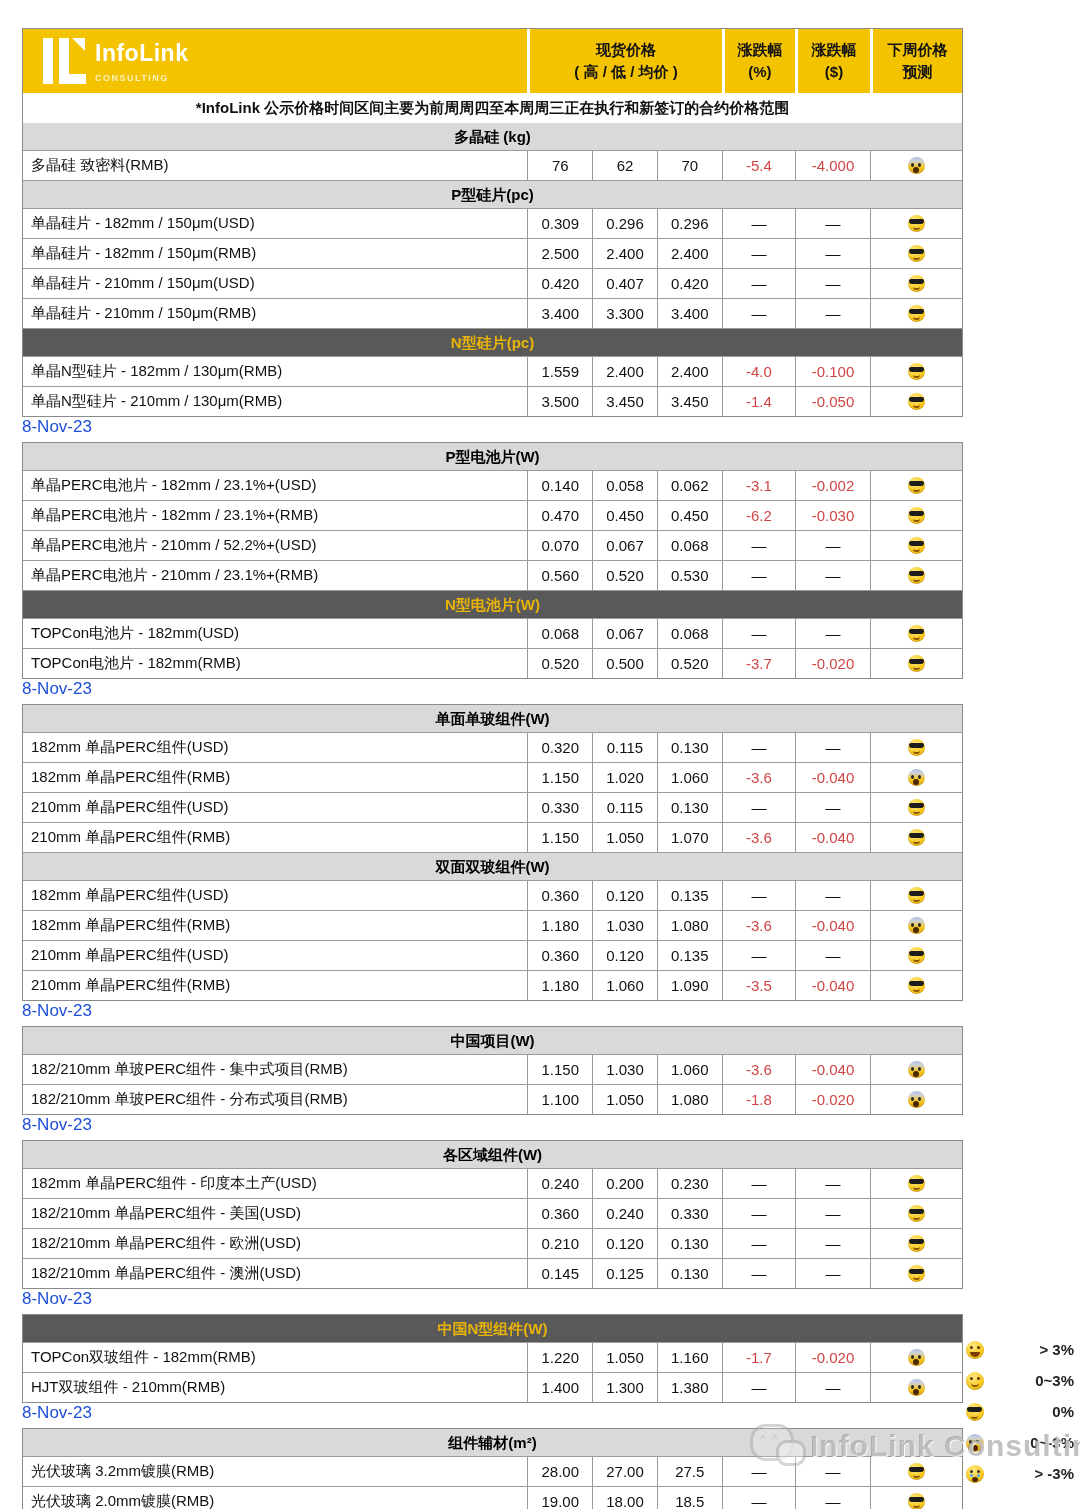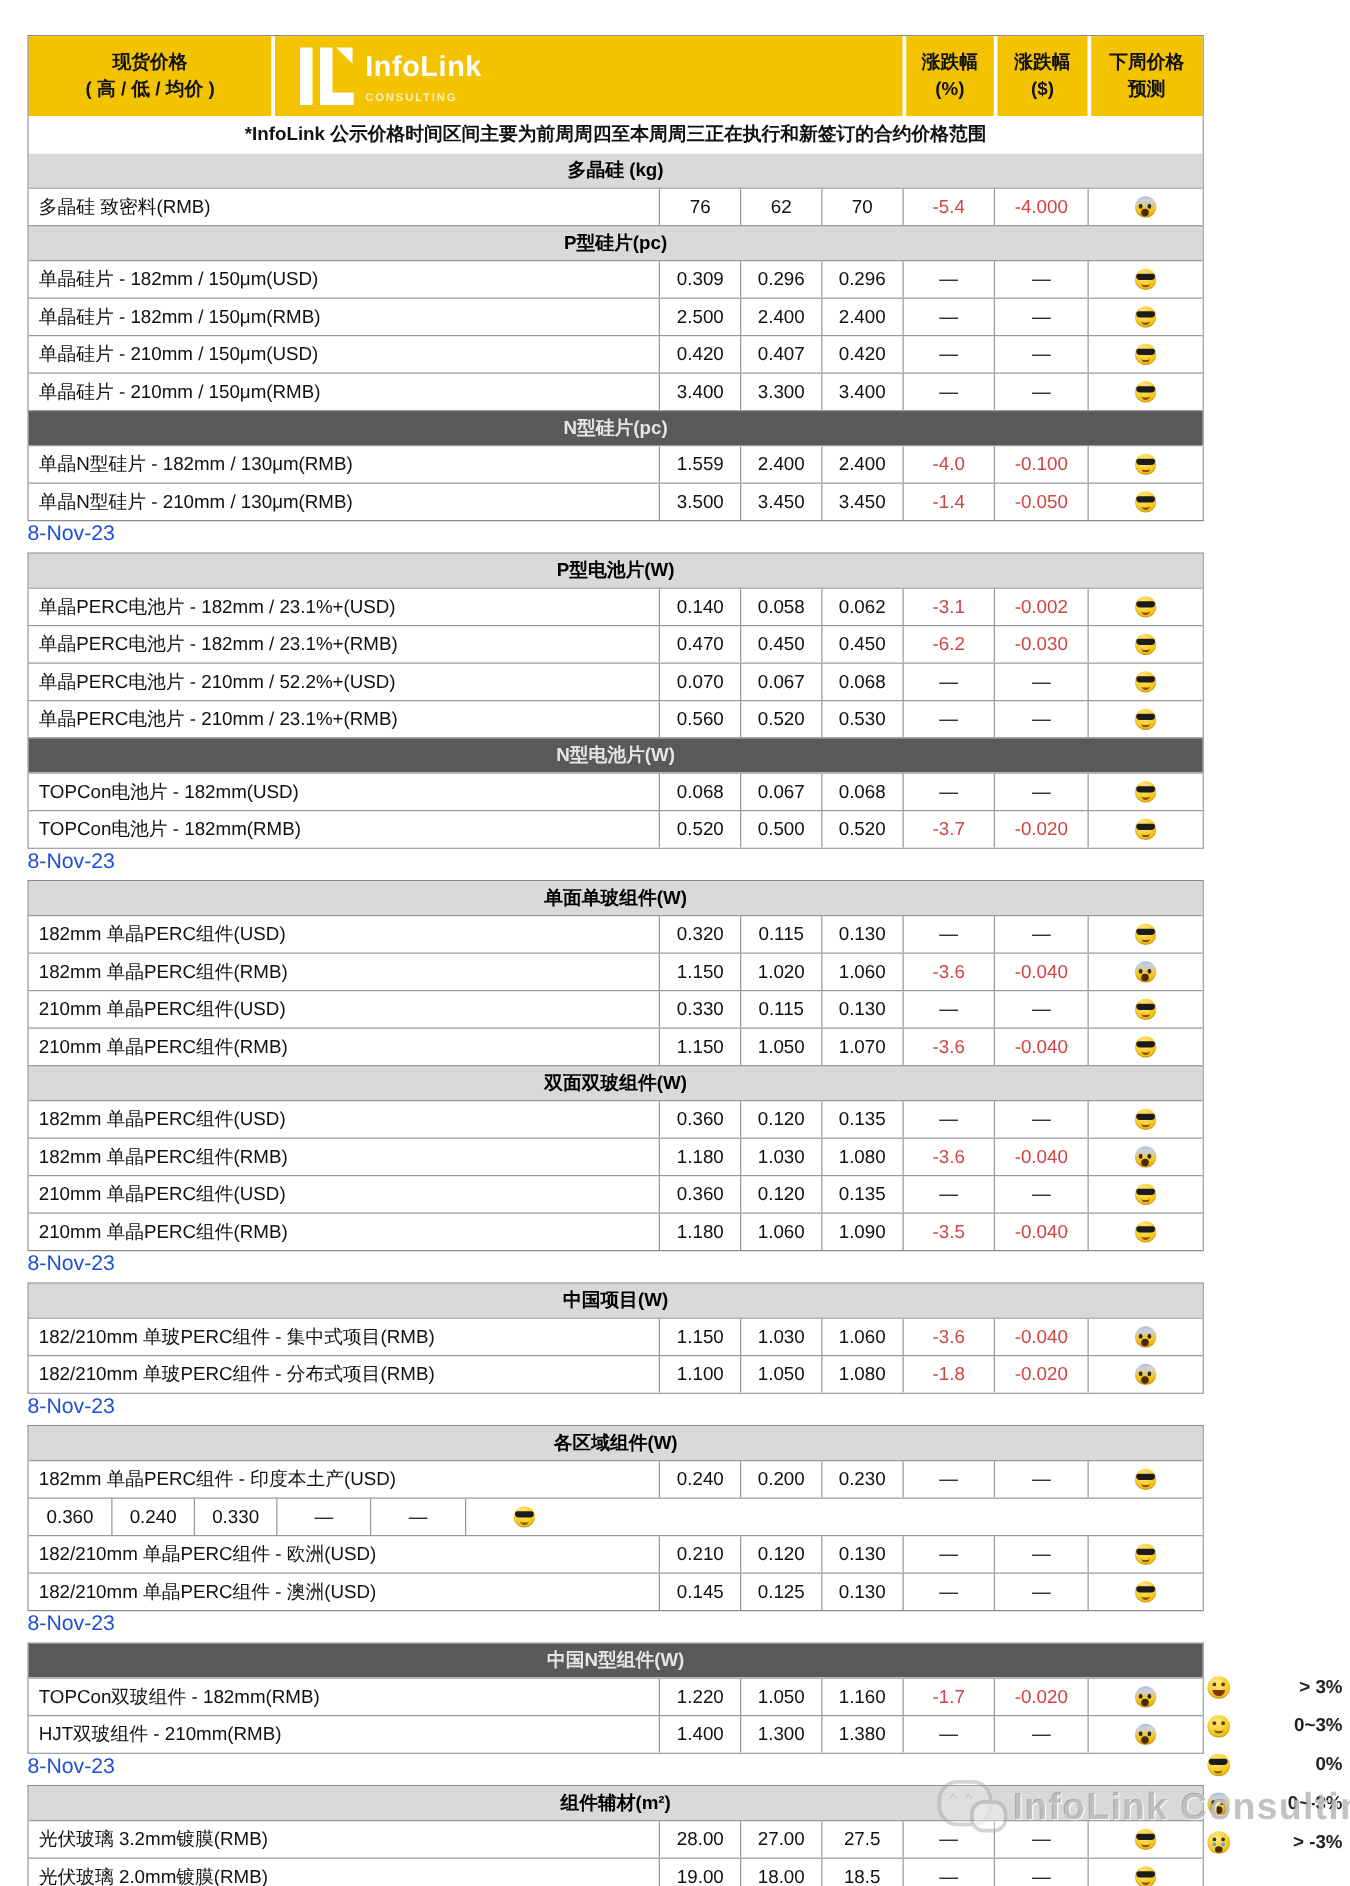--- a/index.html
+++ b/index.html
@@ -27,21 +27,21 @@
   .logo-text{margin-left:6px;color:#fff;text-align:left;}
   .logo-brand{font-size:23px;font-weight:bold;letter-spacing:.5px;}
   .logo-sub{font-size:9px;letter-spacing:1.5px;color:rgba(255,255,255,.75);margin-top:2px;}
   
   .note{height:30px;line-height:30px;text-align:center;font-weight:bold;font-size:15px;
         background:#fff;}
   
   .section-header{height:27px;line-height:27px;text-align:center;font-weight:bold;font-size:15px;
                   border-top:1px solid #9a9a9a;}
   .section-header.light{background:#D9D9D9;color:#000;}
-  .section-header.dark{background:#595959;color:#e5e5e5;}
+  .section-header.dark{background:#595959;color:#eab308;}
   .block-body > .section-header:first-child{border-top:none;}
   .row{display:flex;height:29px;border-top:1px solid #9a9a9a;background:#fff;}
   .cell{box-sizing:border-box;display:flex;align-items:center;justify-content:center;
         font-size:15px;color:#111;}
   .cell + .cell{border-left:1px solid #9a9a9a;}
   .cell.c-label{justify-content:flex-start;padding-left:8px;}
   .c-val{width:66px;}
   .neg{color:#D14545;}
   
   .date{height:14px;line-height:14px;margin:3px 0 8px 0;font-size:17px;color:#1d4ed8;}
@@ -90,34 +90,34 @@
            text-shadow:1px 1px 0 rgba(255,255,255,.85);white-space:nowrap;margin-left:4px;}
 </style>
 </head>
 <body>
 
 <div class="page">
   <div class="table-col">
 
     <div class="block">
       <div class="yellow-header">
-        <div class="yh-cell c-spot">
-          <div>现货价格</div>
-          <div>( 高 / 低 / 均价 )</div>
-        </div>
         <div class="yh-cell c-label logo-cell">
           <div class="logo-mark">
             <span class="lm-i"></span>
               <span class="lm-l"></span>
               <span class="lm-fold"></span>
           </div>
           <div class="logo-text">
             <div class="logo-brand">InfoLink</div>
             <div class="logo-sub">CONSULTING</div>
           </div>
+        </div>
+        <div class="yh-cell c-spot">
+          <div>现货价格</div>
+          <div>( 高 / 低 / 均价 )</div>
         </div>
         <div class="yh-cell c-pct">
           <div>涨跌幅</div>
           <div>(%)</div>
         </div>
         <div class="yh-cell c-usd">
           <div>涨跌幅</div>
           <div>($)</div>
         </div>
         <div class="yh-cell c-fc">
@@ -418,20 +418,21 @@
             <div class="cell c-val">0.240</div>
             <div class="cell c-val">0.200</div>
             <div class="cell c-val">0.230</div>
             <div class="cell c-pct">—</div>
             <div class="cell c-usd">—</div>
             <div class="cell c-fc">
               <span class="emoji emoji-cool"></span>
             </div>
           </div>
           <div class="row">
+            <div class="cell c-label">182/210mm 单晶PERC组件 - 美国(USD)</div>
             <div class="cell c-val">0.360</div>
             <div class="cell c-val">0.240</div>
             <div class="cell c-val">0.330</div>
             <div class="cell c-pct">—</div>
             <div class="cell c-usd">—</div>
             <div class="cell c-fc">
               <span class="emoji emoji-cool"></span>
             </div>
           </div>
           <div class="row">

